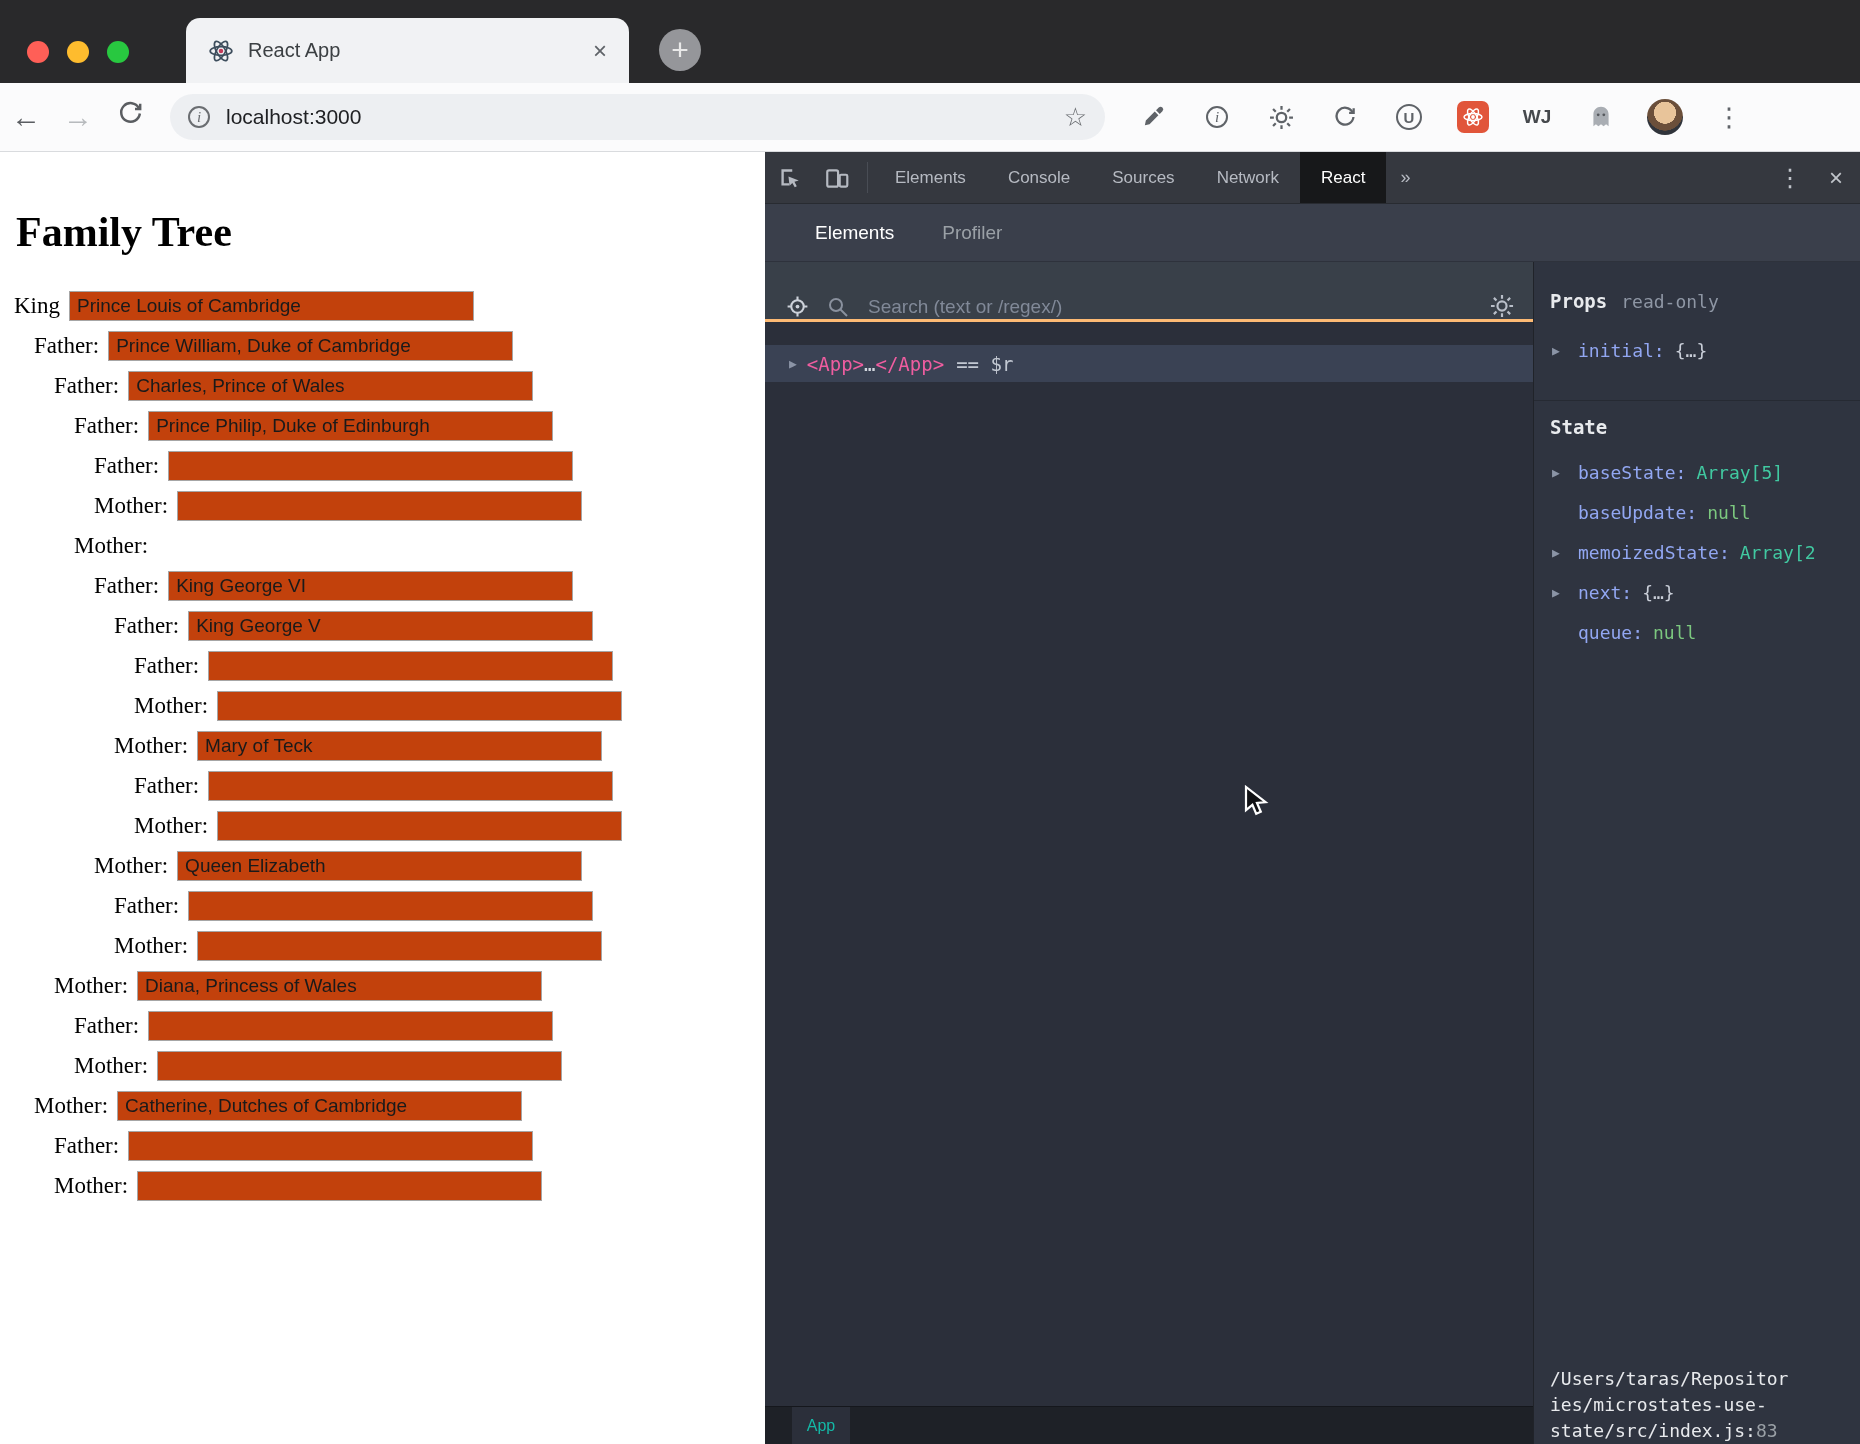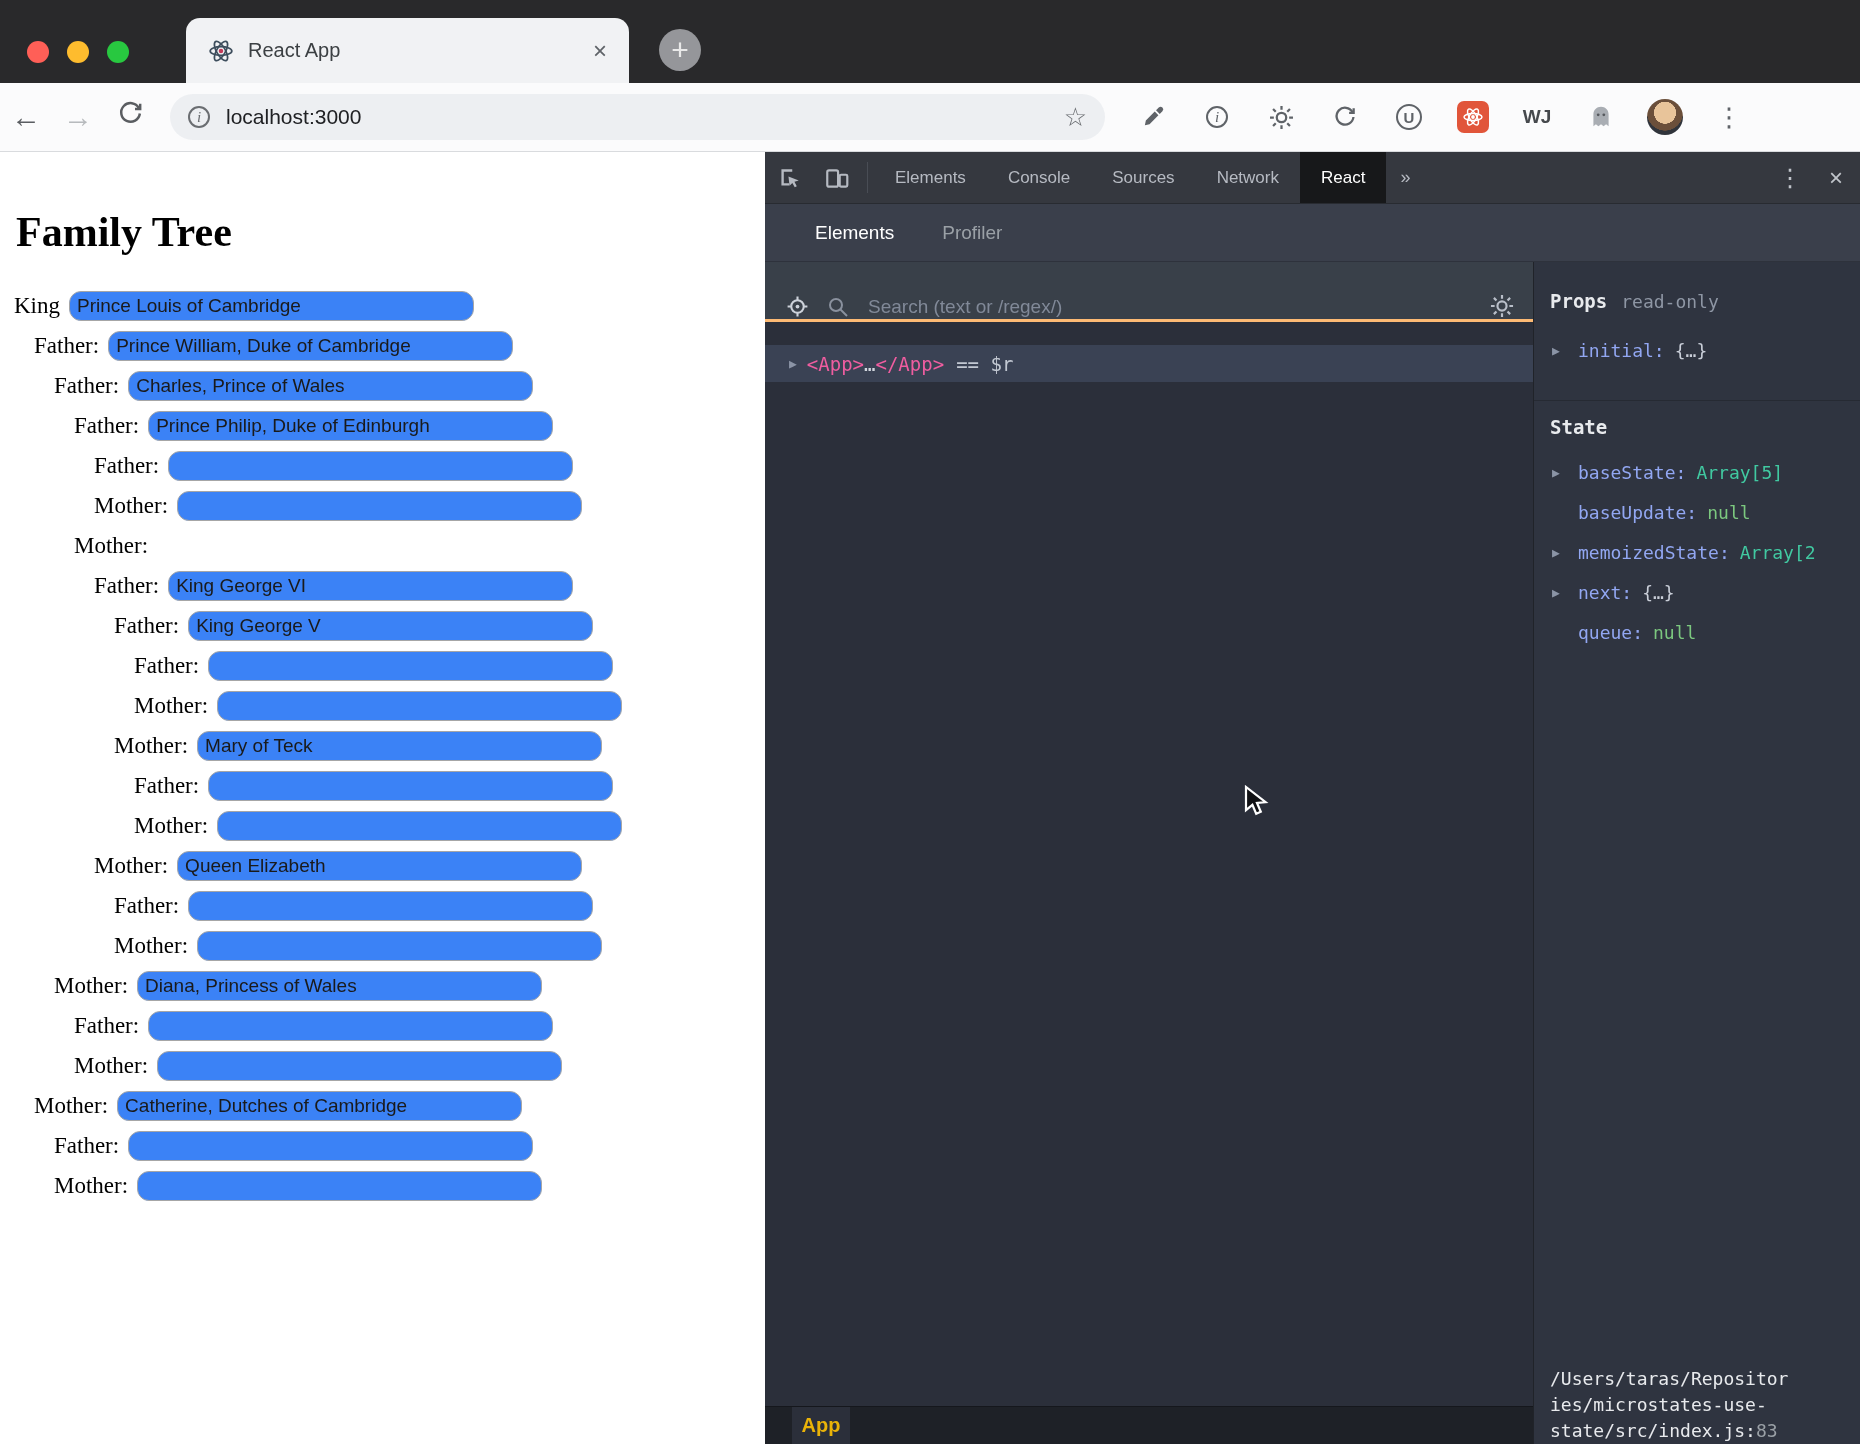--- a/index.html
+++ b/index.html
@@ -53,22 +53,22 @@
   .kebab{font-size:26px;color:#5f6368;}
   
   .page{position:absolute;left:0;top:152px;width:635px;height:1292px;background:#fff;overflow:hidden;}
   .page h1{
     font-family:"Liberation Serif",serif;font-size:42px;font-weight:bold;color:#000;
     margin:56px 0 30px 16px;line-height:48px;
   }
   .frow{height:40px;display:flex;align-items:center;box-sizing:border-box;}
   .flabel{font-family:"Liberation Serif",serif;font-size:23px;color:#000;margin-right:9px;white-space:nowrap;}
   .finput{
-    width:405px;height:30px;box-sizing:border-box;border:1px solid #a6a6a6;background:#3b82f6;
-    font-family:"Liberation Sans",sans-serif;font-size:19px;color:#1a1a1a;padding:0 7px;border-radius:12px;
+    width:405px;height:30px;box-sizing:border-box;border:1px solid #a6a6a6;background:#c2410c;
+    font-family:"Liberation Sans",sans-serif;font-size:19px;color:#1a1a1a;padding:0 7px;border-radius:0;
   }
   
   .devtools{position:absolute;left:765px;top:152px;width:898px;height:1292px;background:#2b2f3a;}
   .dt-toolbar{
     position:absolute;left:0;top:0;width:1095px;height:52px;background:#35383f;
     border-bottom:1px solid #282b31;display:flex;align-items:stretch;box-sizing:border-box;
   }
   .dt-iconbtn{width:48px;display:flex;align-items:center;justify-content:center;}
   .dt-sep{width:1px;background:#494d55;margin:10px 6px;}
   .dt-tab{padding:0 21px;display:flex;align-items:center;font-size:17px;color:#b6bac2;}
@@ -101,22 +101,22 @@
   }
   .tri{color:#8b94a6;font-size:13px;margin-right:10px;}
   .tag{color:#ef5da0;}
   .dim{color:#d2d7df;}
   .eq{color:#c2c8d2;margin-left:12px;}
   .dt-bottomstrip{
     position:absolute;left:0;bottom:0;width:768px;height:38px;background:#1e2127;
     border-top:1px solid #15171c;display:flex;align-items:stretch;box-sizing:border-box;
   }
   .bottom-tab{
-    margin-left:27px;width:58px;background:#2b2f3a;color:#eab308;font-size:20px;
-    display:flex;align-items:center;justify-content:center;font-weight:bold;
+    margin-left:27px;width:58px;background:#2b2f3a;color:#14b8a6;font-size:16px;
+    display:flex;align-items:center;justify-content:center;
   }
   .dt-right{
     position:absolute;left:768px;top:110px;width:327px;height:1182px;background:#2f3440;
     border-left:1px solid #202329;box-sizing:border-box;overflow:hidden;
     font-family:"DejaVu Sans Mono",monospace;
   }
   .props-header{position:absolute;left:16px;top:28px;font-size:19px;color:#e8eaed;font-weight:bold;white-space:nowrap;}
   .props-header .meta{font-weight:normal;color:#8e96a4;margin-left:14px;font-size:18px;}
   .prop-row{position:absolute;left:0;top:74px;height:28px;width:327px;}
   .rrow{position:relative;height:40px;display:flex;align-items:center;padding-left:44px;box-sizing:border-box;white-space:nowrap;overflow:hidden;}

